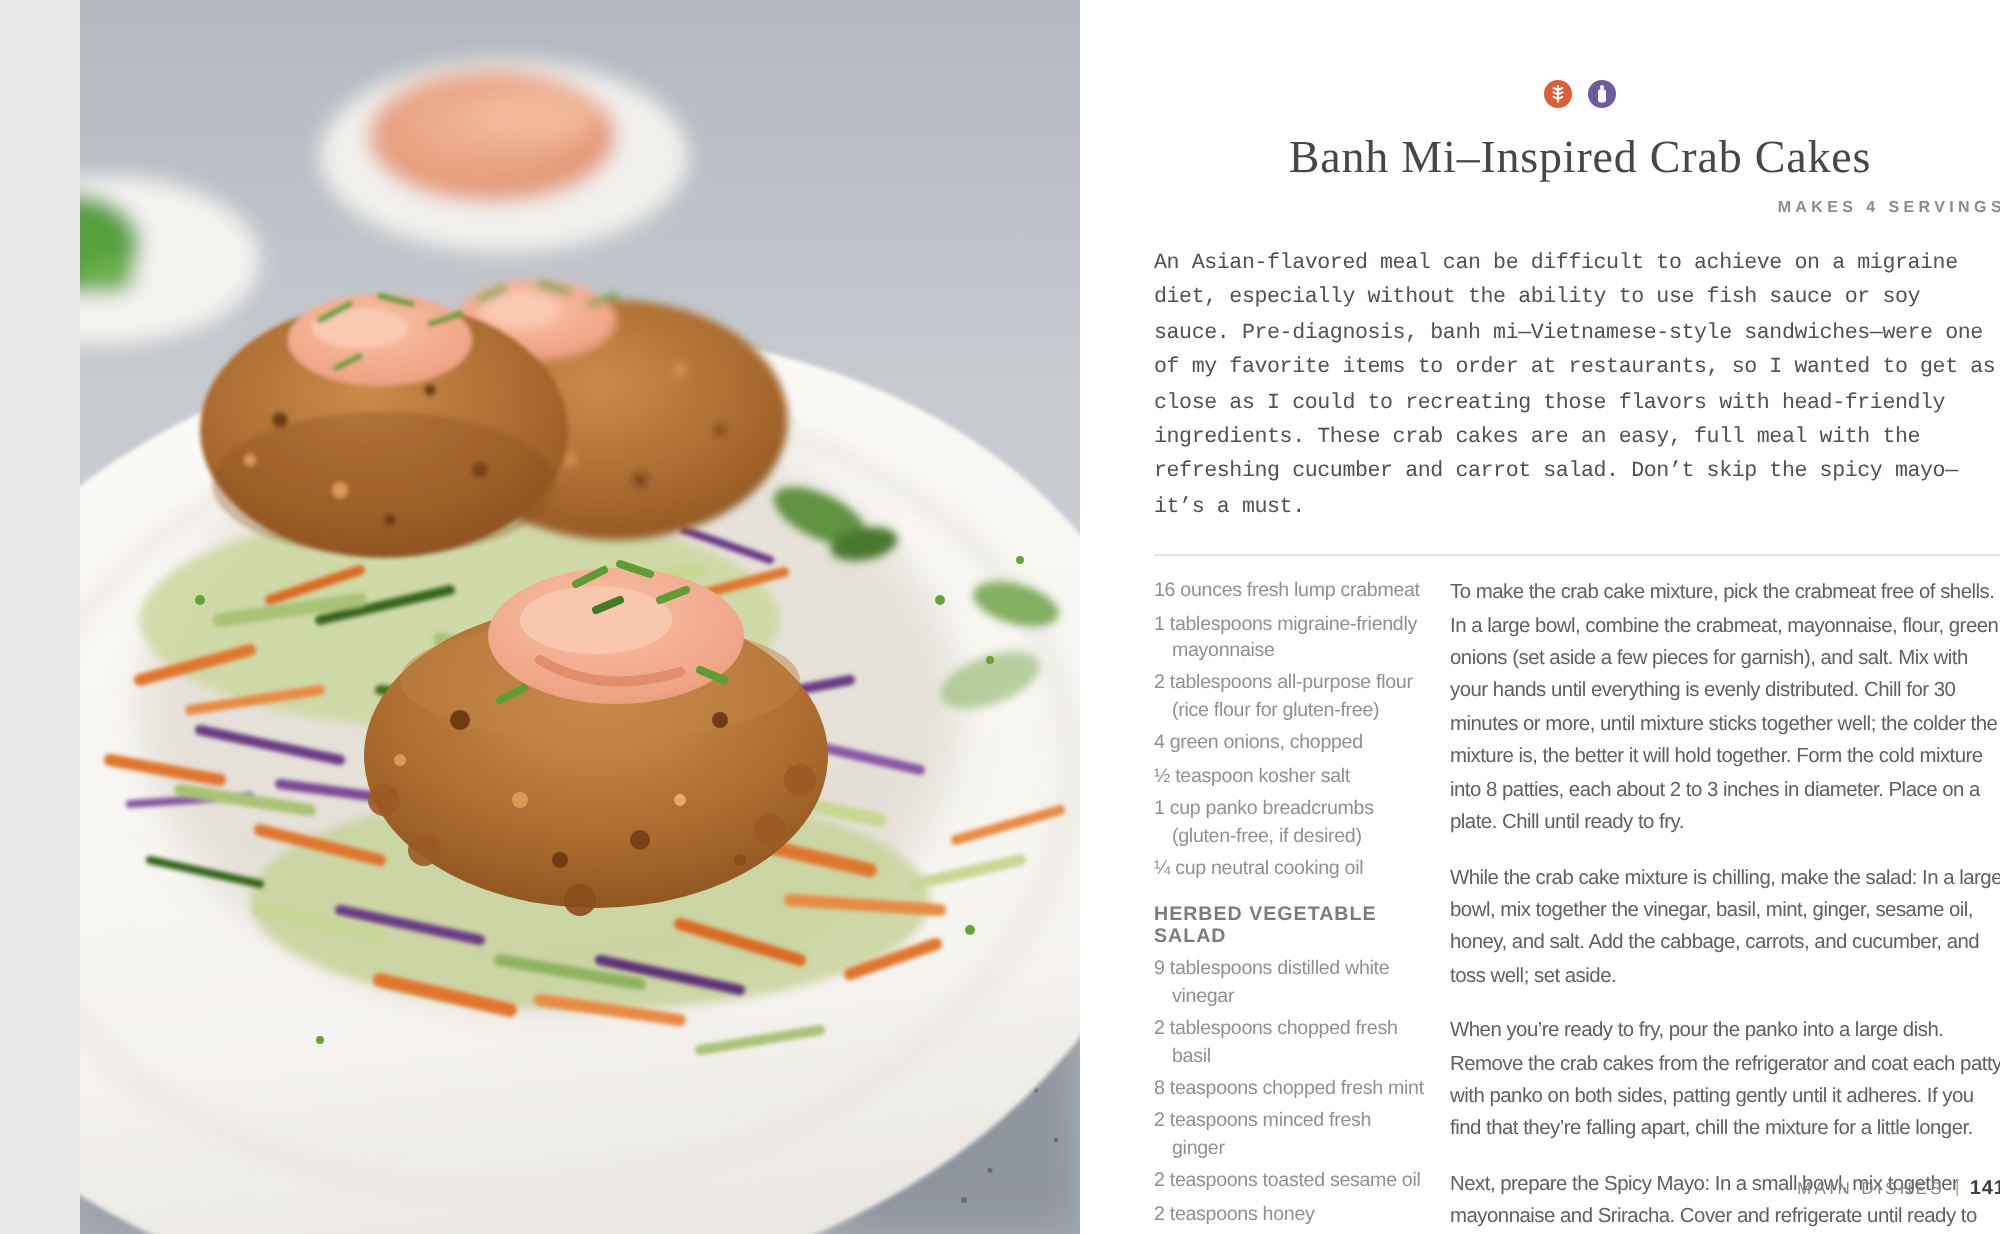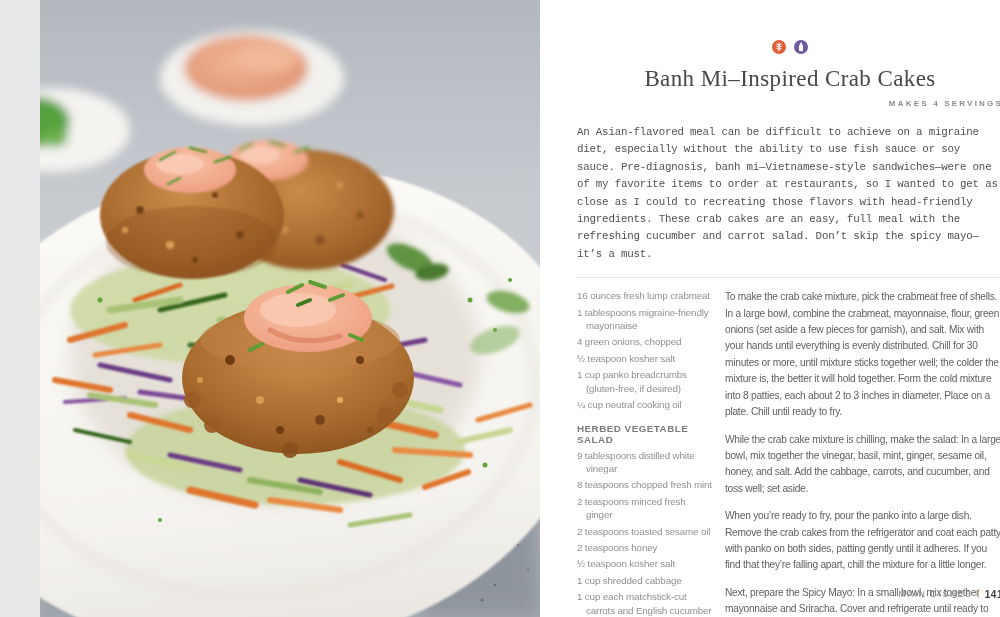--- a/index.html
+++ b/index.html
@@ -274,28 +274,30 @@
     <p class="intro">An Asian-flavored meal can be difficult to achieve on a migraine diet, especially without the ability to use fish sauce or soy sauce. Pre-diagnosis, banh mi—Vietnamese-style sandwiches—were one of my favorite items to order at restaurants, so I wanted to get as close as I could to recreating those flavors with head-friendly ingredients. These crab cakes are an easy, full meal with the refreshing cucumber and carrot salad. Don’t skip the spicy mayo—it’s a must.</p>
 
     <div class="col-rule"></div>
 
     <div class="columns">
 
       <div class="ingredients">
         <div>
             <div class="ing-item">16 ounces fresh lump crabmeat</div>
             <div class="ing-item">1 tablespoons migraine-friendly mayonnaise</div>
+            <div class="ing-item">2 tablespoons all-purpose flour (rice flour for gluten-free)</div>
             <div class="ing-item">4 green onions, chopped</div>
             <div class="ing-item">½ teaspoon kosher salt</div>
             <div class="ing-item">1 cup panko breadcrumbs (gluten-free, if desired)</div>
             <div class="ing-item">¼ cup neutral cooking oil</div>
           </div>
         <div class="ing-header">HERBED VEGETABLE SALAD</div>
         <div>
             <div class="ing-item">9 tablespoons distilled white vinegar</div>
+            <div class="ing-item">2 tablespoons chopped fresh basil</div>
             <div class="ing-item">8 teaspoons chopped fresh mint</div>
             <div class="ing-item">2 teaspoons minced fresh ginger</div>
             <div class="ing-item">2 teaspoons toasted sesame oil</div>
             <div class="ing-item">2 teaspoons honey</div>
             <div class="ing-item">½ teaspoon kosher salt</div>
             <div class="ing-item">1 cup shredded cabbage</div>
             <div class="ing-item">1 cup each matchstick-cut carrots and English cucumber</div>
           </div>
 
       </div>

